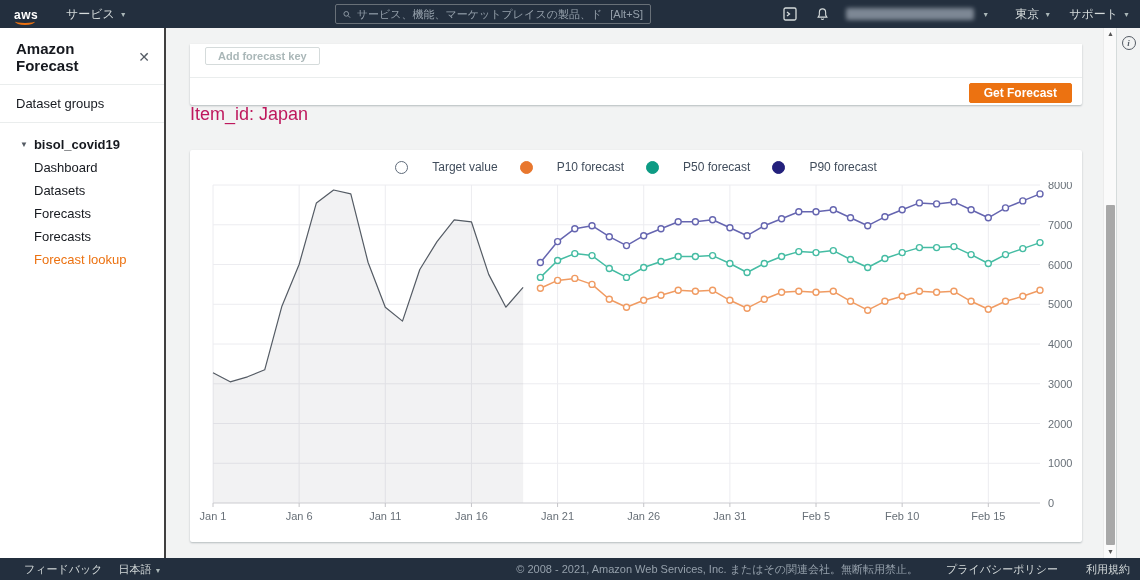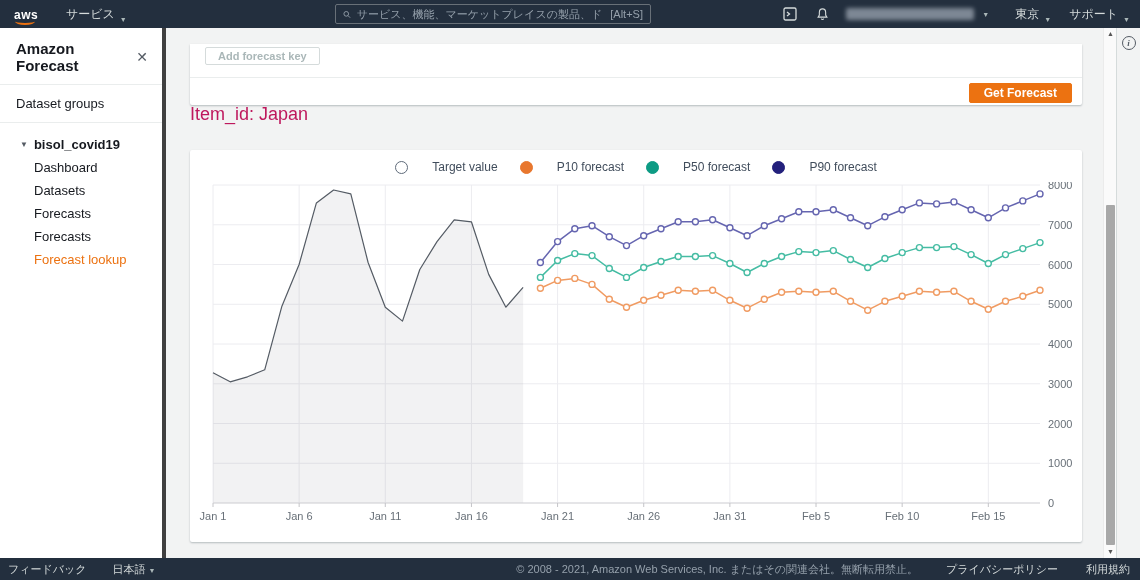--- a/index.html
+++ b/index.html
@@ -4,39 +4,39 @@
 <style>
   * { margin:0; padding:0; box-sizing:border-box; }
   html,body { width:1140px; height:580px; overflow:hidden; }
   body { font-family:"Liberation Sans","DejaVu Sans",sans-serif; background:#f2f3f3; position:relative; }
 
   
   .topnav { position:absolute; top:0; left:0; width:1140px; height:28px; background:#232f3e; display:flex; align-items:center; z-index:50; }
   .aws-logo { margin-left:14px; width:30px; position:relative; cursor:pointer; }
   .aws-logo .aws-txt { color:#fff; font-weight:bold; font-size:12px; letter-spacing:.5px; }
   .aws-logo .aws-smile { position:absolute; left:1px; top:13px; width:20px; height:7px; border-bottom:2px solid #ec7211; border-radius:50%; }
-  .nav-item { color:#d5dbdb; font-size:12px; margin-left:22px; display:flex; align-items:flex-end; gap:5px; cursor:pointer; white-space:nowrap; }
+  .nav-item { color:#d5dbdb; font-size:12px; margin-left:22px; display:flex; align-items:center; gap:5px; cursor:pointer; white-space:nowrap; }
   .caret { font-size:7px; color:#aab7b8; }
   .nav-search { position:absolute; left:335px; top:4px; width:316px; height:20px; border:1px solid #687078; border-radius:2px; background:#232f3e; display:flex; align-items:center; padding:0 7px; gap:6px; }
   .nav-search .ph { color:#95a0ab; font-size:11px; white-space:nowrap; overflow:hidden; }
   .nav-search .kbd { color:#95a0ab; font-size:11px; margin-left:2px; }
   .nav-right { position:absolute; right:10px; top:0; height:28px; display:flex; align-items:center; gap:16px; }
   .nav-icon { width:16px; height:16px; display:flex; align-items:center; justify-content:center; cursor:pointer; }
   .acct-blob { width:128px; height:12px; border-radius:2px; background:#8d97a3; filter:blur(2px); opacity:.85; }
   .acct-wrap { display:flex; align-items:center; gap:8px; cursor:pointer; }
 
   
   .footer { position:absolute; left:0; bottom:0; width:1140px; height:22px; background:#232f3e; display:flex; align-items:center; font-size:11px; z-index:50; }
-  .footer .f-left { display:flex; gap:26px; margin-left:8px; }
+  .footer .f-left { display:flex; gap:16px; margin-left:24px; }
   .footer a, .footer .f-link { color:#d5dbdb; text-decoration:none; cursor:pointer; white-space:nowrap; }
   .footer .f-right { position:absolute; right:10px; display:flex; gap:28px; align-items:center; }
   .footer .copy { color:#95a0ab; }
 
   
-  .sidebar { position:absolute; left:0; top:28px; width:166px; height:530px; background:#fff; border-right:4px solid #404040; z-index:10; }
+  .sidebar { position:absolute; left:0; top:28px; width:166px; height:530px; background:#fff; border-right:2px solid #404040; z-index:10; }
   .sb-head { display:flex; align-items:center; justify-content:space-between; padding:12px 14px 10px 16px; border-bottom:1px solid #eaeded; }
   .sb-title { font-size:15px; font-weight:bold; color:#16191f; }
   .sb-close { color:#545b64; font-size:14px; cursor:pointer; line-height:1; }
   .sb-section { padding:11px 16px; font-size:13px; color:#16191f; border-bottom:1px solid #eaeded; cursor:pointer; }
   .sb-tree { padding:10px 0; }
   .sb-group { display:flex; align-items:center; gap:6px; padding:4px 0 4px 20px; font-size:13px; font-weight:bold; color:#16191f; cursor:pointer; }
   .sb-group .tri { font-size:8px; color:#545b64; }
   .sb-item { padding:4px 0 4px 34px; font-size:13px; color:#16191f; cursor:pointer; }
   .sb-item.active { color:#ec7211; }
 

